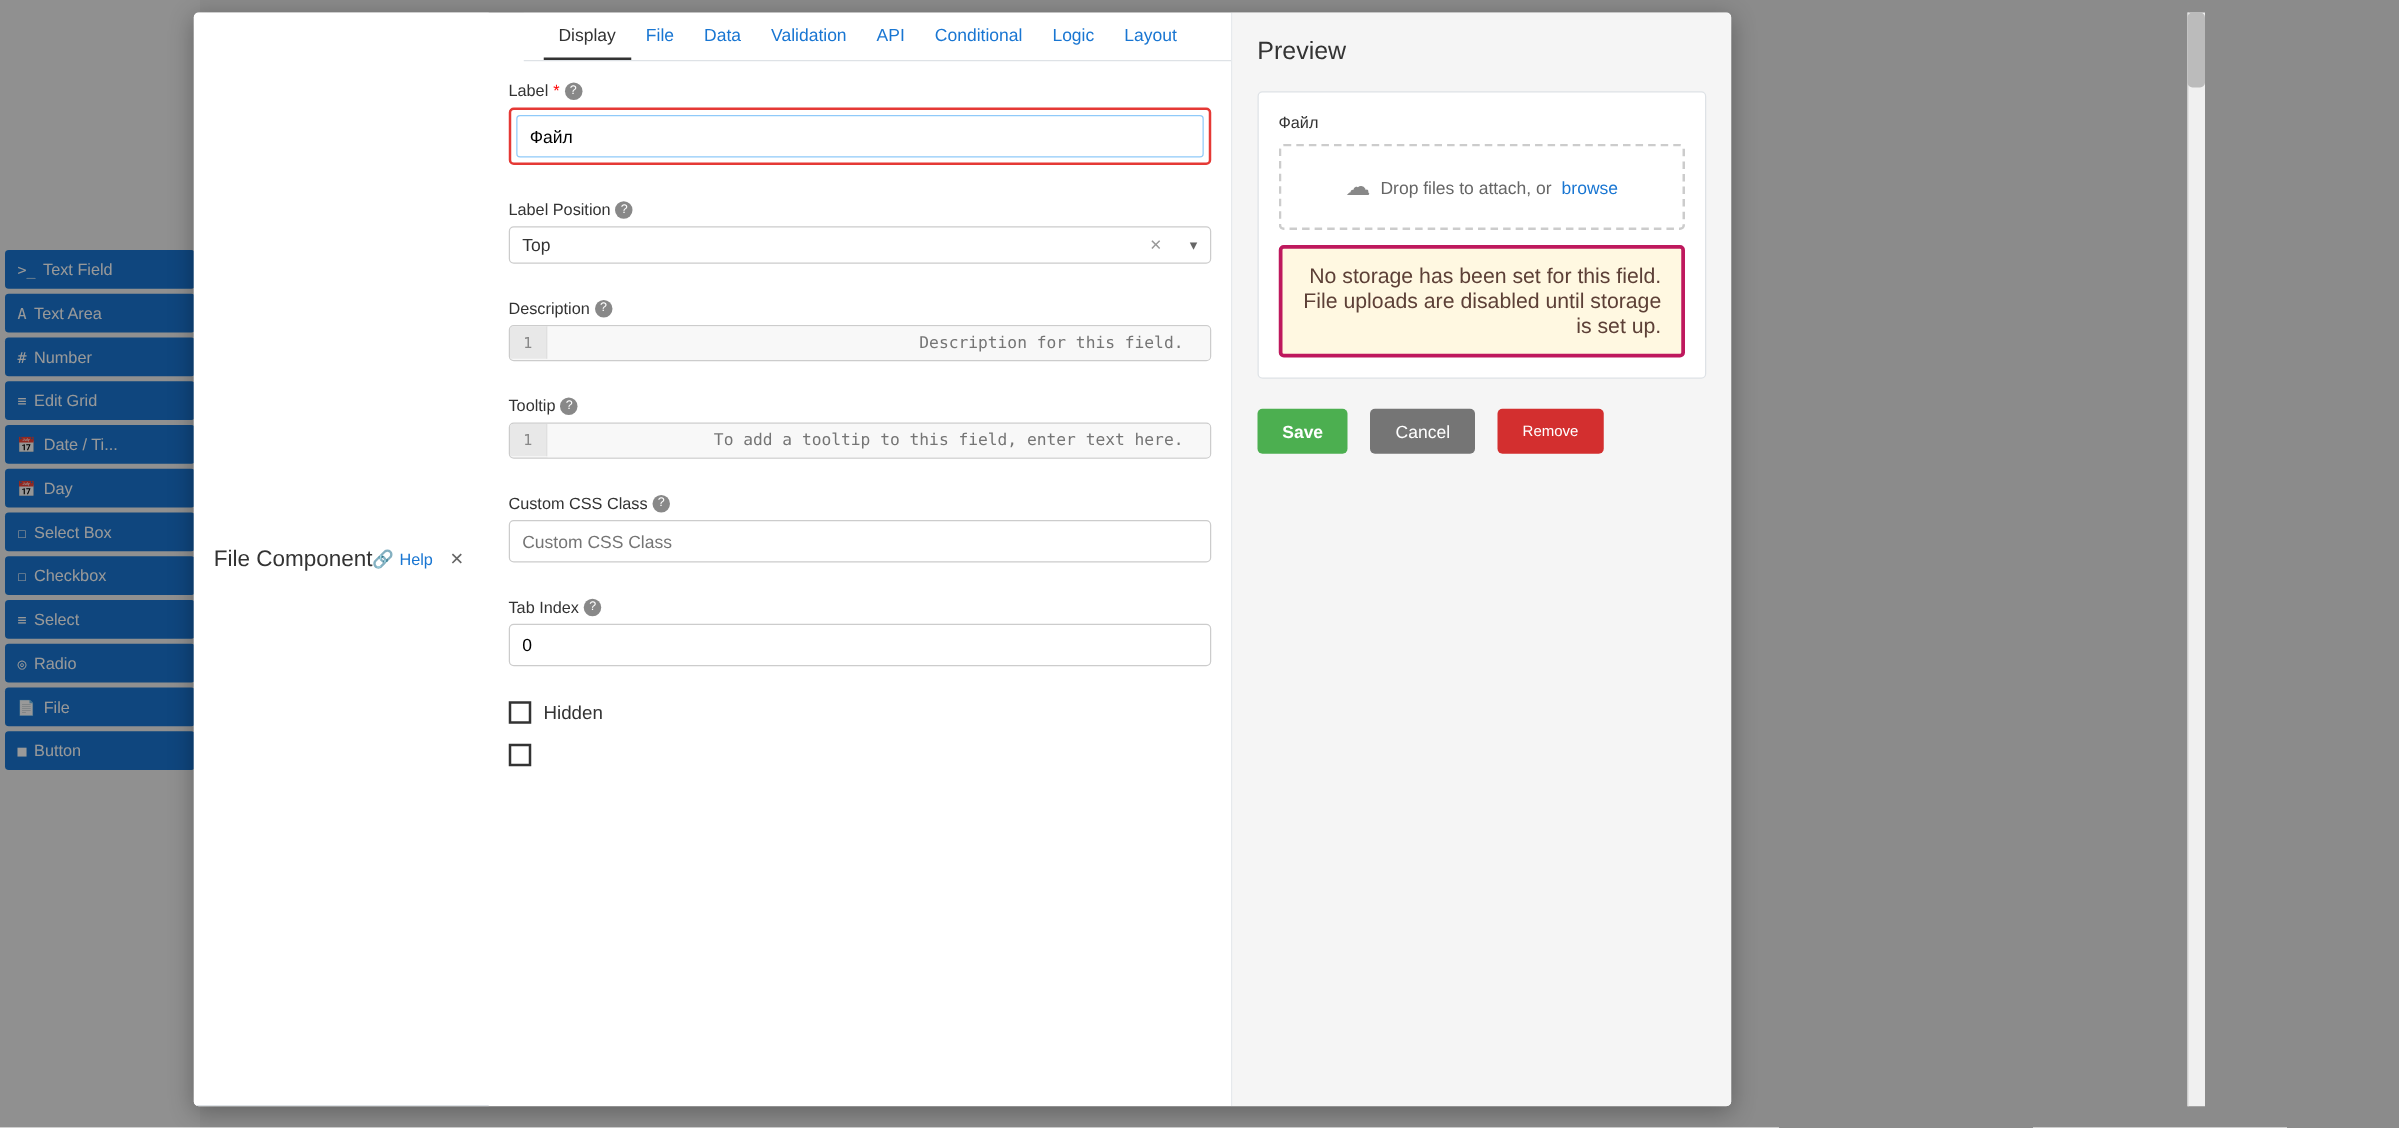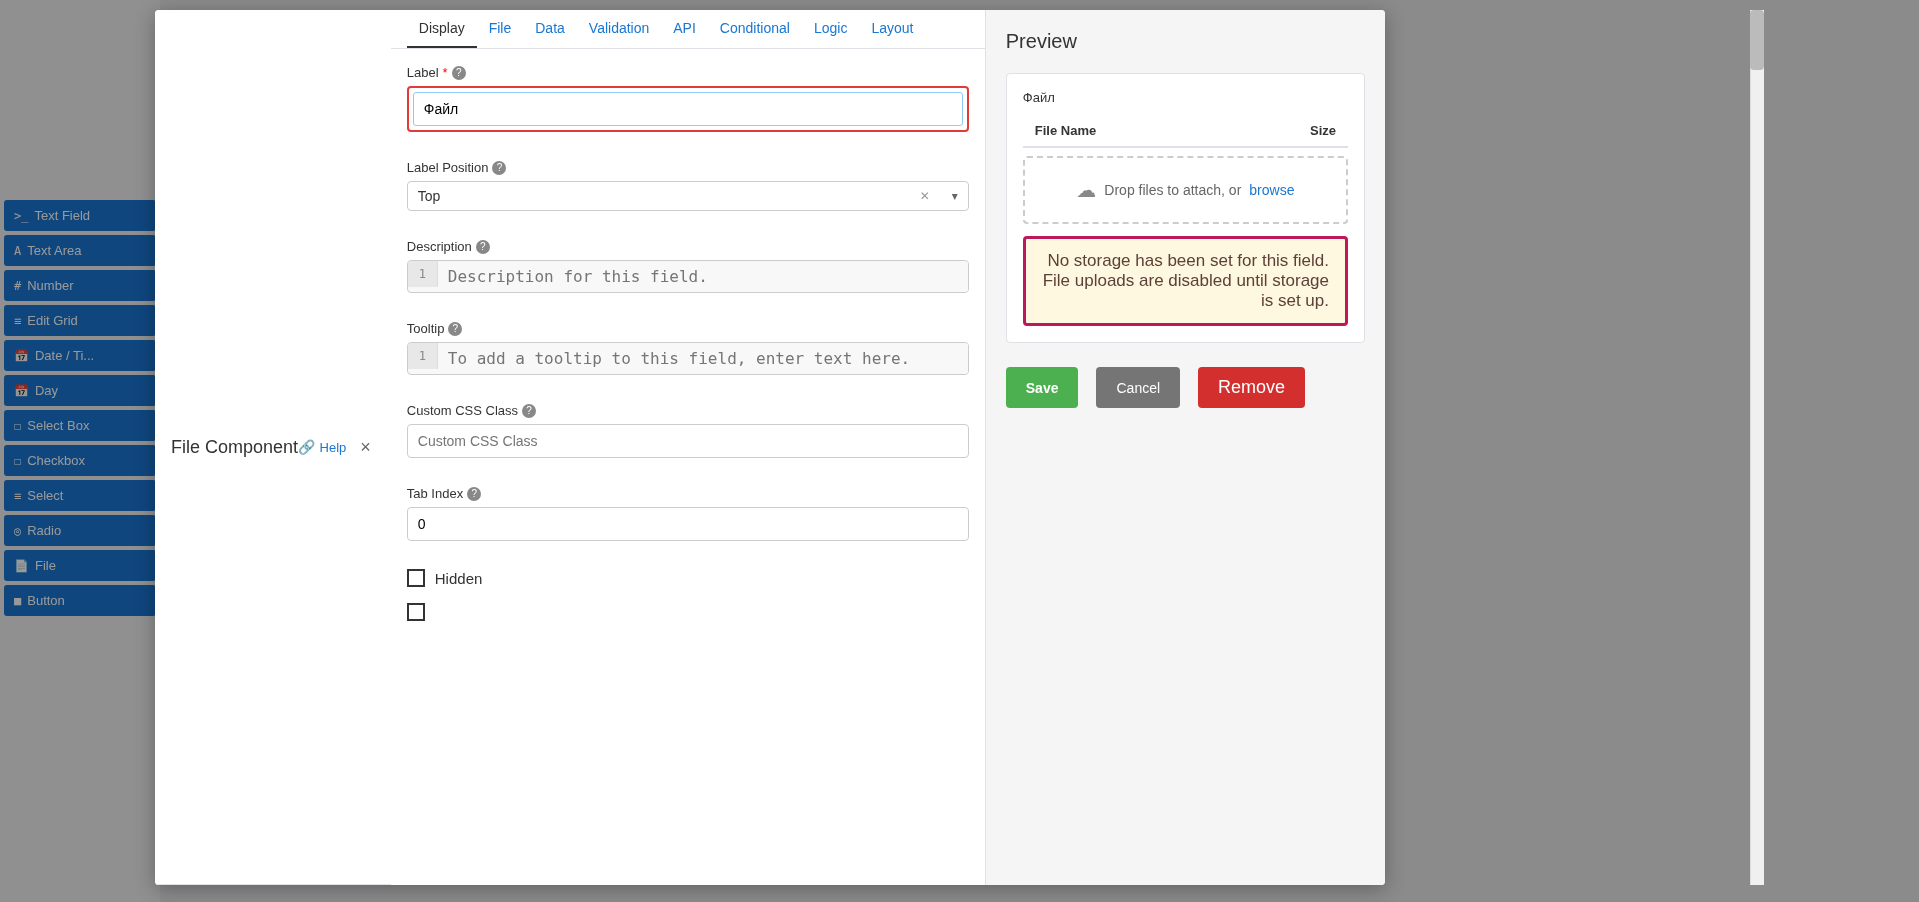--- a/index.html
+++ b/index.html
@@ -126,20 +126,21 @@
       overflow-y: auto;
       padding: 0;
     }
 
     
     .tabs {
       display: flex;
       border-bottom: 1px solid #dee2e6;
       padding: 0 16px;
       background: white;
+      margin-left: 28px;
     }
 
     .tab {
       padding: 10px 12px;
       font-size: 14px;
       cursor: pointer;
       color: #1976d2;
       border-bottom: 2px solid transparent;
       text-decoration: none;
     }
@@ -251,25 +252,26 @@
       border-right: 1px solid #ddd;
       min-width: 30px;
       text-align: center;
       font-family: monospace;
     }
 
     .code-input {
       flex: 1;
       border: none;
       background: #f8f8f8;
-      padding: 6px 10px;
-      font-size: 16px;
+      padding: 6px 21px;
+      font-size: 13px;
       color: #888;
       font-family: monospace;
       outline: none;
+      text-align: right;
     }
 
     
     .text-input {
       width: 100%;
       border: 1px solid #ccc;
       border-radius: 4px;
       padding: 8px 10px;
       font-size: 14px;
       outline: none;
@@ -407,21 +409,21 @@
       font-size: 14px;
       cursor: pointer;
     }
 
     .btn-remove {
       background: #d32f2f;
       color: white;
       border: none;
       padding: 10px 20px;
       border-radius: 4px;
-      font-size: 18px;
+      font-size: 12px;
       cursor: pointer;
     }
 
     
     .modal::-webkit-scrollbar,
     .left-panel::-webkit-scrollbar,
     .right-panel::-webkit-scrollbar {
       width: 8px;
     }
 
@@ -625,28 +627,20 @@
         </div>
 
       </div>
     </div>
 
     <div class="right-panel">
       <div class="preview-title">Preview</div>
 
       <div class="preview-card">
         <div class="preview-field-label">Файл</div>
-        <table class="file-table">
-          <thead>
-            <tr>
-              <th>File Name</th>
-              <th>Size</th>
-            </tr>
-          </thead>
-        </table>
         <div class="drop-zone">
           <span class="cloud-icon">☁</span>
           <span>Drop files to attach, or</span>
           <a class="browse-link">browse</a>
         </div>
         <div class="storage-warning">No storage has been set for this field. File uploads are disabled until storage is set up.</div>
       </div>
 
       <div class="action-buttons">
         <button class="btn-save">Save</button>

